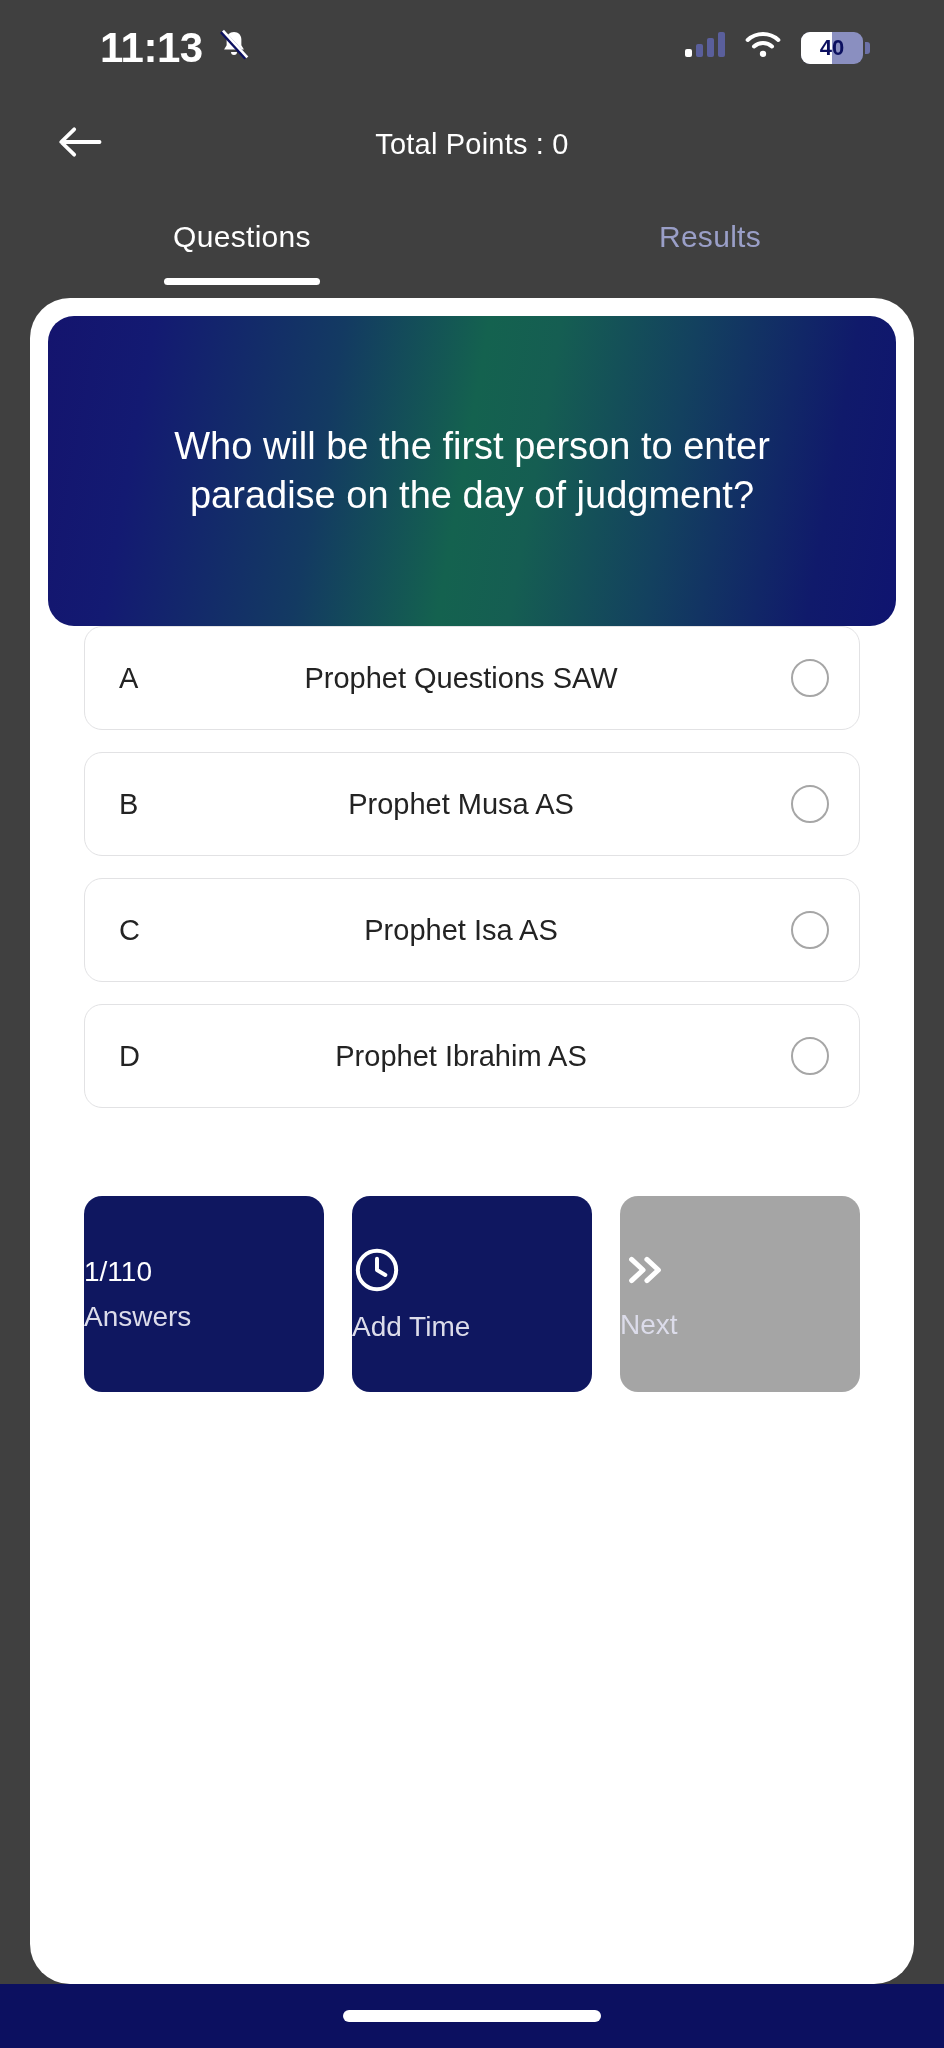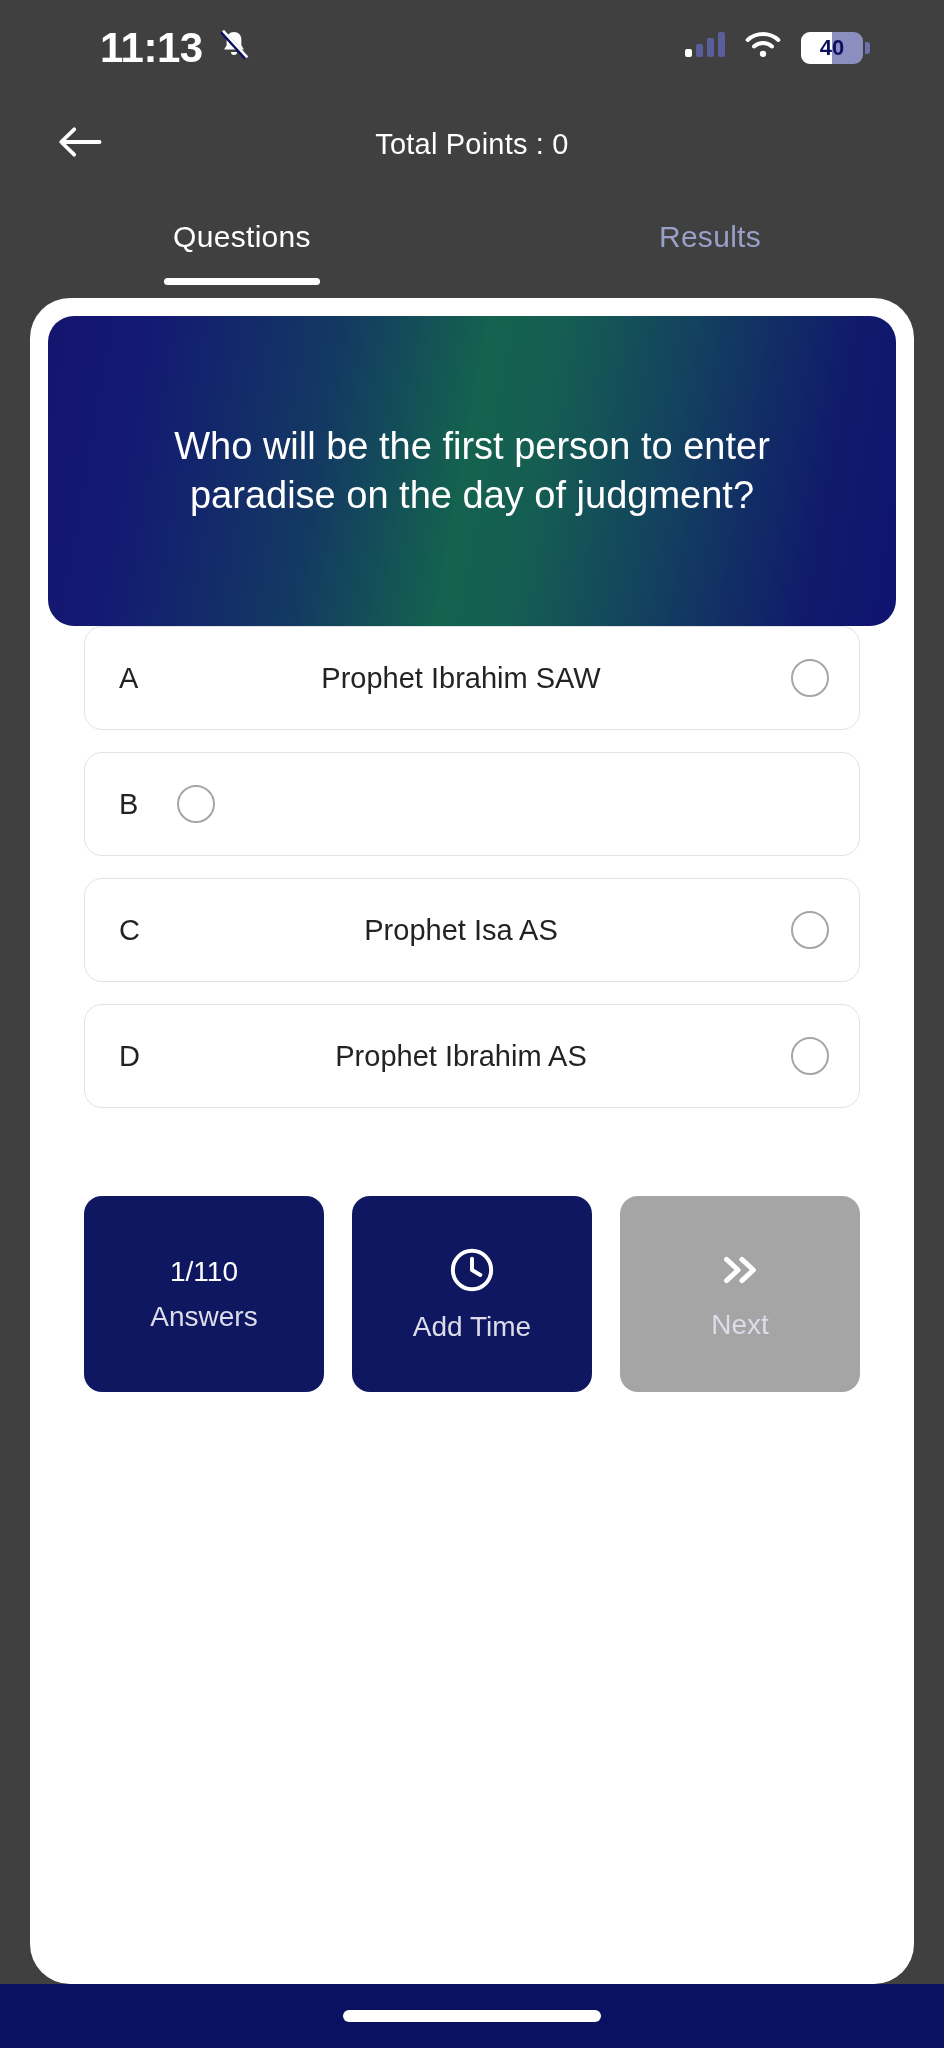--- a/index.html
+++ b/index.html
@@ -185,21 +185,21 @@
   .btn-row {
     display:flex;
     gap:28px;
     padding:66px 36px 0 36px;
   }
   .btn {
     flex:1;
     height:196px;
     border-radius:18px;
     display:flex; flex-direction:column;
-    align-items:center; justify-content:center;
+    align-items:flex-start; justify-content:center;
     gap:10px;
     cursor:pointer;
   }
   .btn-navy { background:#0f1760; }
   .btn-gray { background:#a5a5a5; cursor:default; }
   .btn-line1 { color:#ffffff; font-size:28px; line-height:1.25; }
   .btn-line2 { color:#dcdcea; font-size:28px; line-height:1.25; }
   .btn-icon { display:block; }
 
   
@@ -281,26 +281,27 @@
 
     <div class="qcard">
       <div class="qtext">Who will be the first person to enter paradise on the day of judgment?</div>
     </div>
 
 
     <div class="options">
 
       <div class="option">
         <span class="opt-letter">A</span>
-        <span class="opt-text">Prophet Ibrahim SAW</span>
+        <span class="opt-text">Prophet Questions SAW</span>
         <span class="opt-radio"></span>
       </div>
 
       <div class="option">
         <span class="opt-letter">B</span>
+        <span class="opt-text">Prophet Musa AS</span>
         <span class="opt-radio"></span>
       </div>
 
       <div class="option">
         <span class="opt-letter">C</span>
         <span class="opt-text">Prophet Isa AS</span>
         <span class="opt-radio"></span>
       </div>
 
       <div class="option">

